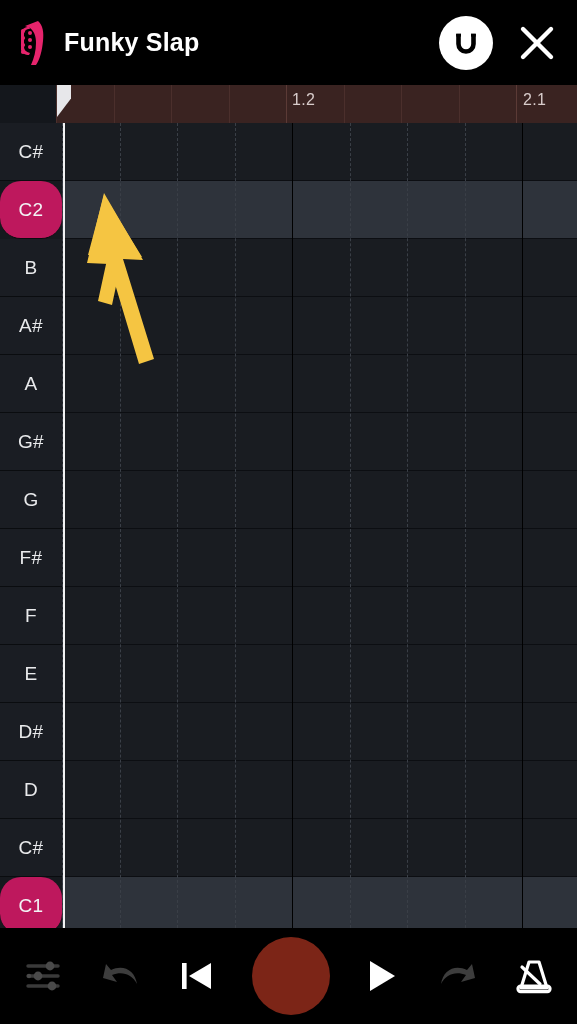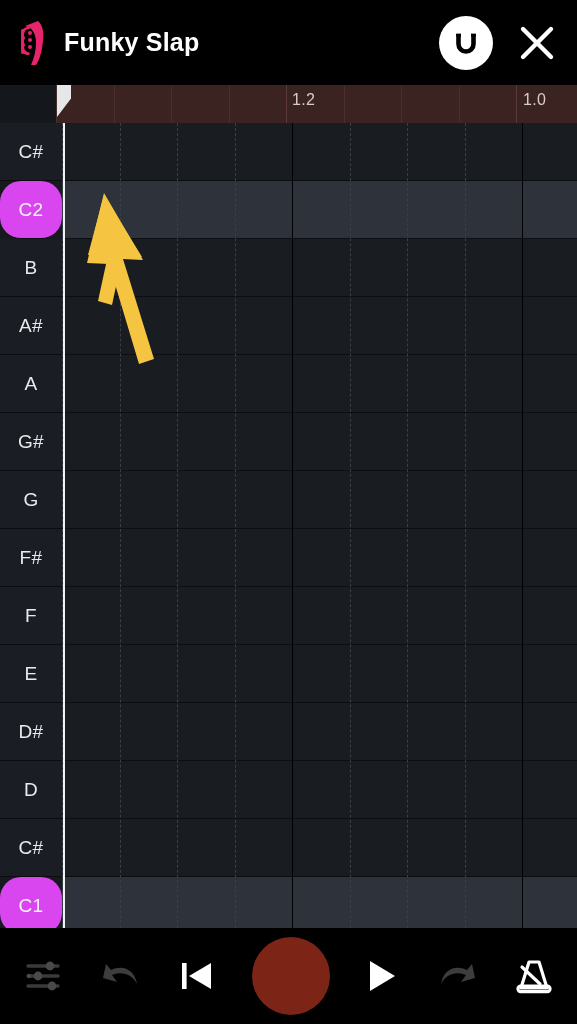--- a/index.html
+++ b/index.html
@@ -62,21 +62,21 @@
   }
   .keys-col {
     position:absolute; left:0; top:0; width:62px; height:805px;
     background:#16191e; z-index:3;
   }
   .key-row {
     position:relative; width:62px; display:flex; align-items:center;
     justify-content:center; border-bottom:1px solid #0a0c0f;
     background:#1a1d23;
   }
-  .key-row.octave { background:#d946ef;border-radius:21px; }
+  .key-row.octave { background:#be185d;border-radius:21px; }
   .key-label { color:#e9eaec; font-size:19px; letter-spacing:.4px; }
   .key-row.octave .key-label { color:#f2f3f5; }
 
   .lanes {
     position:absolute; left:62px; top:0; right:0; height:805px;
   }
   .lane { position:relative; width:100%; border-bottom:1px solid #0c0e12; background:#191c21; }
   .lane.octave { background:#2e333b; }
 
   .vline { position:absolute; top:0; bottom:0; width:1px; z-index:2; pointer-events:none; }
@@ -151,21 +151,21 @@
         <div class="ruler-sub" style="left: 0px;"></div>
         <div class="ruler-sub" style="left: 57.5px;"></div>
         <div class="ruler-sub" style="left: 115px;"></div>
         <div class="ruler-sub" style="left: 172.5px;"></div>
         <div class="ruler-beat" style="left: 230px;"></div>
         <div class="ruler-sub" style="left: 287.5px;"></div>
         <div class="ruler-sub" style="left: 345px;"></div>
         <div class="ruler-sub" style="left: 402.5px;"></div>
         <div class="ruler-beat" style="left: 460px;"></div>
         <div class="ruler-label" style="left: 236px;">1.2</div>
-        <div class="ruler-label" style="left: 467px;">1.0</div>
+        <div class="ruler-label" style="left: 467px;">2.1</div>
         <div class="playhead-head" style="left: 1px;"></div>
       </div>
   </div>
 
   <div class="grid-area">
     <div class="lanes" id="lanes">
         <div class="lane" style="height: 58px;"></div>
         <div class="lane octave" style="height: 58px;"></div>
         <div class="lane" style="height: 58px;"></div>
         <div class="lane" style="height: 58px;"></div>

